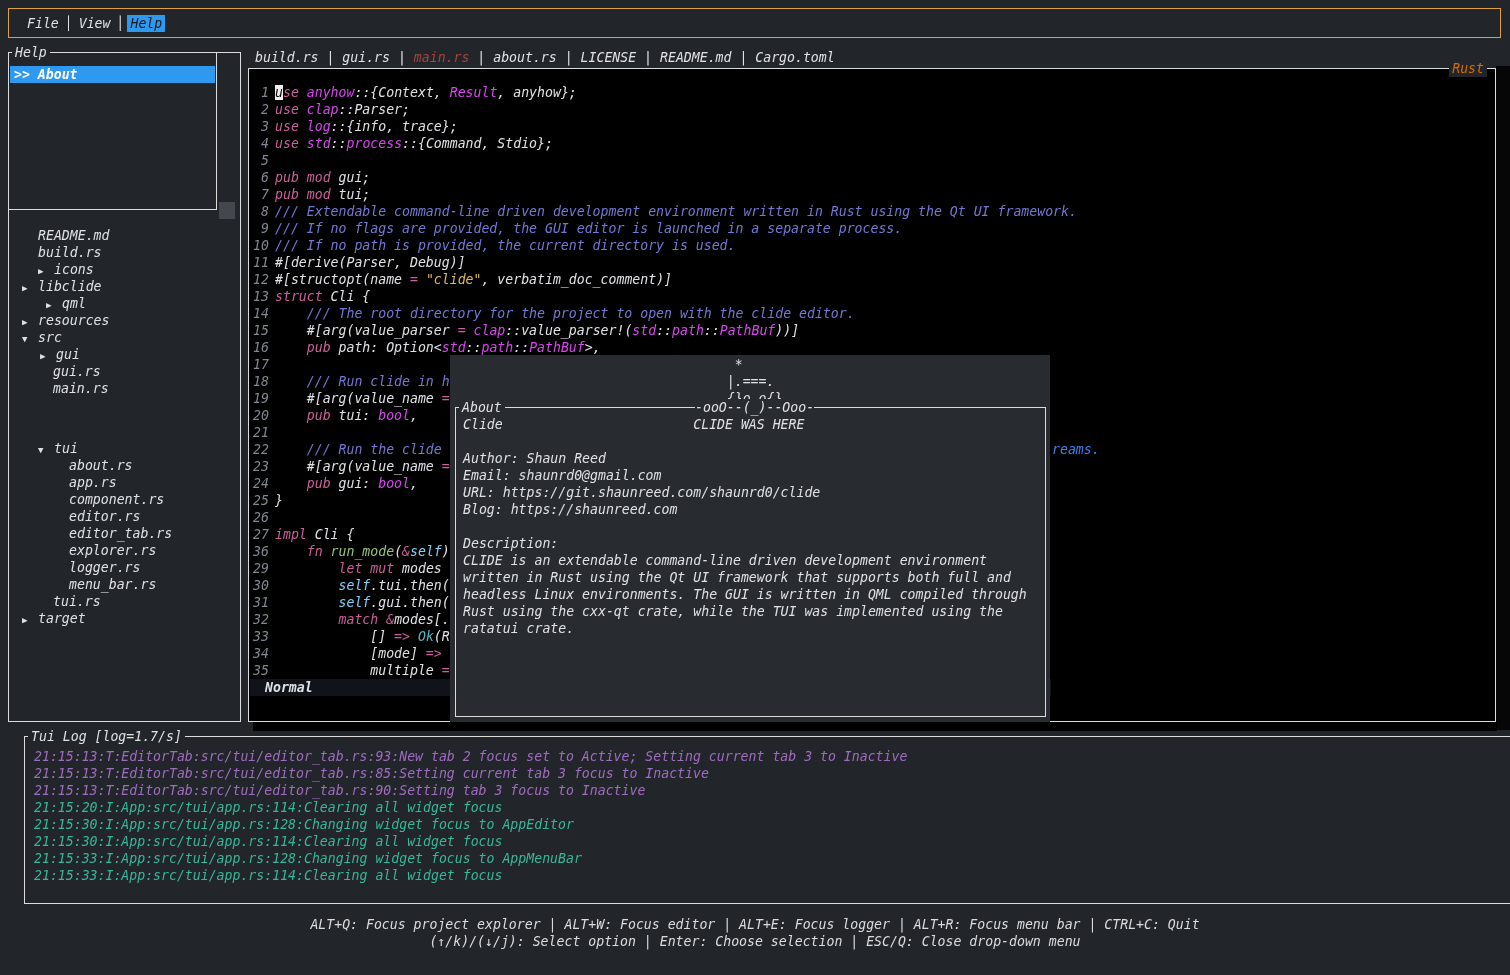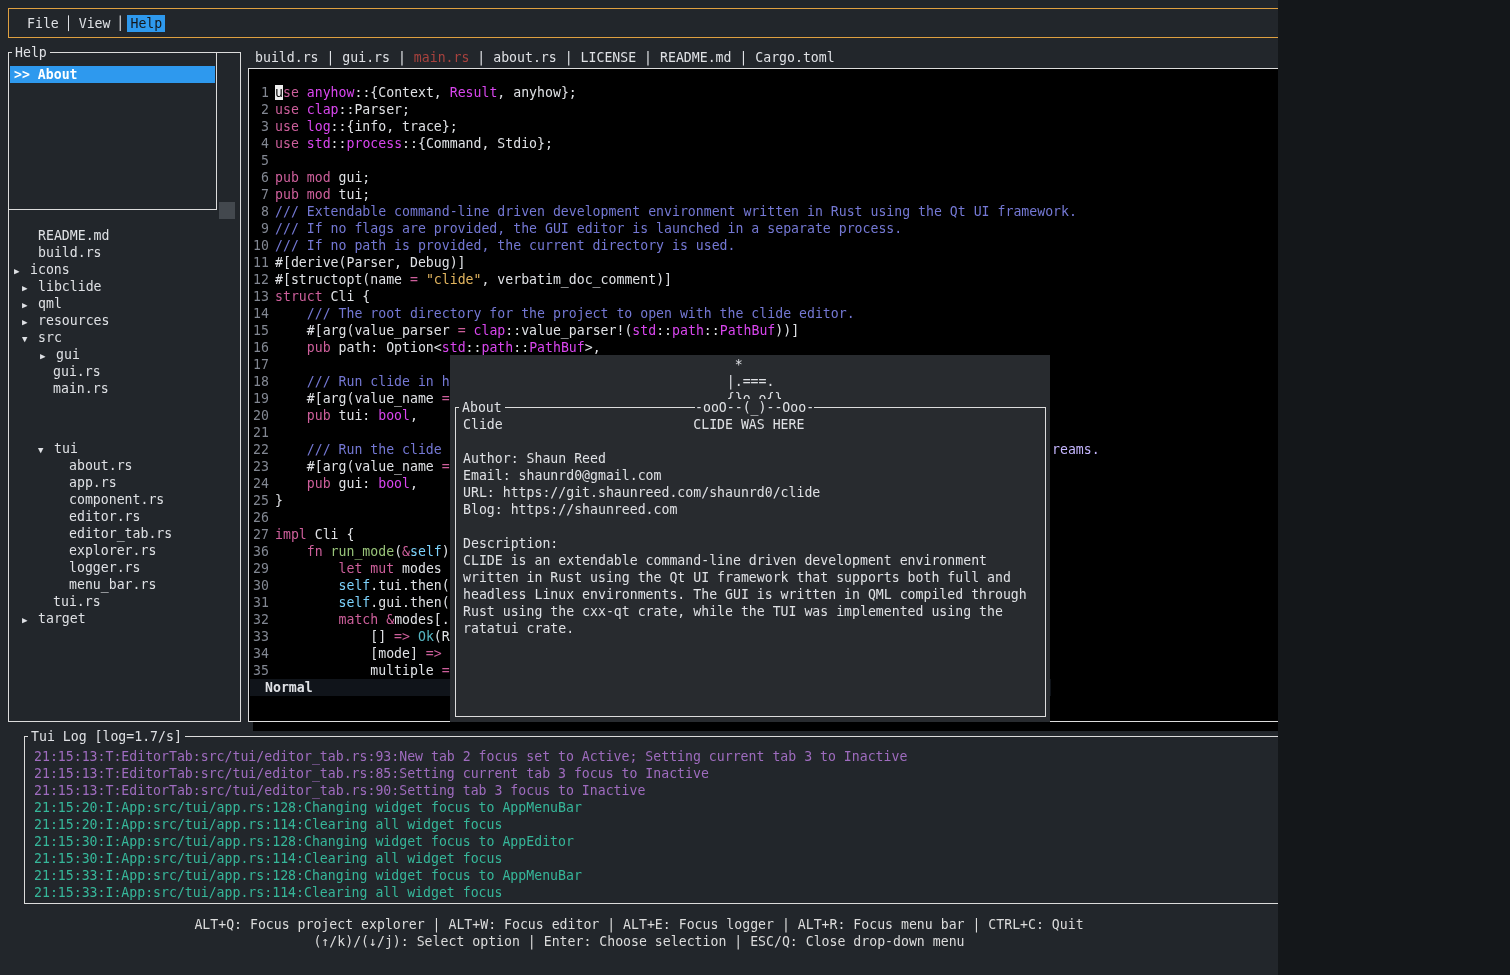--- a/index.html
+++ b/index.html
@@ -1,17 +1,17 @@
 <!DOCTYPE html>
 <html><head>
 <meta charset="utf-8">
 <style>
   html,body{margin:0;padding:0;background:#14171a;}
-  #app{position:relative;width:1278px;height:975px;background:#22262b;overflow:hidden;
-       font-family:"DejaVu Sans Mono",monospace;font-size:13.2px;line-height:17px;color:#dfe1e5;}
+  #app{position:relative;width:1510px;height:975px;background:#22262b;overflow:hidden;
+       font-family:"DejaVu Sans Mono",monospace;font-size:13.2px;line-height:17px;color:#dfe1e5;font-style:italic;}
   .panel{position:absolute;border:1px solid #dcdcdc;box-sizing:border-box;}
   .ptitle{position:absolute;top:-9px;left:3px;background:#22262b;padding:0 3px;white-space:pre;}
   
   .menu-bar{position:absolute;left:8px;top:8px;width:1493px;height:30px;border:1px solid #dfa040;
             box-sizing:border-box;display:flex;align-items:center;padding-left:12px;}
   .menu-item{margin:0 6px;white-space:pre;}
   .menu-item.active{background:#2e99ee;color:#14181c;padding:0 3px;margin:0 3px;}
   .menu-sep{color:#dfe1e5;}
   
   .tree{position:absolute;left:1px;right:1px;top:174px;}
@@ -33,21 +33,21 @@
   .code-row{display:flex;height:17px;}
   .ln{width:20px;flex:none;text-align:right;color:#828792;white-space:pre;}
   .lc{margin-left:6px;white-space:pre;}
   .tok-kw{color:#cd5f9b}.tok-ty{color:#d946ef}.tok-fn{color:#98c379}.tok-slf{color:#7dd3fc}
   .tok-str{color:#e2b55f}.tok-cm{color:#7478d4}.tok-pl{color:#dfe1e5}.tok-cy{color:#56b6c2}
   .tok-cur{background:#eeeeee;color:#000000}
   .mode-strip{position:absolute;left:1px;top:610px;width:801px;height:17px;background:#10141a;
               padding-left:15px;font-weight:bold;box-sizing:border-box;white-space:pre;}
   .right-gutter{position:absolute;left:1496px;top:66px;width:14px;height:664px;background:#060606;}
   .editor-shadow{position:absolute;left:253px;top:722px;width:1244px;height:9px;background:#000000;}
-  .overflow-frag{position:absolute;left:1052px;top:441px;color:#c4b5fd;white-space:pre;z-index:4;}
+  .overflow-frag{position:absolute;left:1052px;top:441px;color:#3b82f6;white-space:pre;z-index:4;}
   
   .popup{position:absolute;left:450px;top:355px;width:600px;height:367px;background:#282b2f;z-index:5;}
   .ascii-art{position:absolute;left:245px;top:1px;margin:0;white-space:pre;color:#dfe1e5;
              font:inherit;line-height:17px;}
   .about-box{position:absolute;left:5px;top:52px;width:591px;height:310px;border:1px solid #dcdcdc;
              box-sizing:border-box;}
   .about-box .ptitle{background:#282b2f;}
   .art-border{position:absolute;top:-9px;left:239px;background:#282b2f;white-space:pre;}
   .about-rows{position:absolute;left:7px;top:8px;}
   .about-row{height:17px;white-space:pre;}
@@ -68,23 +68,23 @@
       <span class="menu-sep">│</span>
       <span class="menu-item">View</span>
       <span class="menu-sep">│</span>
       <span class="menu-item active">Help</span>
     </div>
 
   <div class="panel" style="left:8px;top:52px;width:233px;height:670px;">
     <div class="tree">
         <div class="tree-row" style="padding-left: 28px;"><span>README.md</span></div>
         <div class="tree-row" style="padding-left: 28px;"><span>build.rs</span></div>
-        <div class="tree-row" style="padding-left: 4px;"><span class="arr">▶</span><span>icons</span></div>
+        <div class="tree-row" style="padding-left: 28px;"><span class="arr">▶</span><span>icons</span></div>
         <div class="tree-row" style="padding-left: 12px;"><span class="arr">▶</span><span>libclide</span></div>
-        <div class="tree-row" style="padding-left: 12px;"><span class="arr">▶</span><span>qml</span></div>
+        <div class="tree-row" style="padding-left: 12px; margin-left: 24px;"><span class="arr">▶</span><span>qml</span></div>
         <div class="tree-row" style="padding-left: 12px;"><span class="arr">▶</span><span>resources</span></div>
         <div class="tree-row" style="padding-left: 12px;"><span class="arr">▼</span><span>src</span></div>
         <div class="tree-row" style="padding-left: 30px;"><span class="arr">▶</span><span>gui</span></div>
         <div class="tree-row" style="padding-left: 43px;"><span>gui.rs</span></div>
         <div class="tree-row" style="padding-left: 43px;"><span>main.rs</span></div>
         <div class="tree-row" style="padding-left: 28px; margin-top: 43px;"><span class="arr">▼</span><span>tui</span></div>
         <div class="tree-row" style="padding-left: 59px;"><span>about.rs</span></div>
         <div class="tree-row" style="padding-left: 59px;"><span>app.rs</span></div>
         <div class="tree-row" style="padding-left: 59px;"><span>component.rs</span></div>
         <div class="tree-row" style="padding-left: 59px;"><span>editor.rs</span></div>
@@ -282,21 +282,20 @@
         </div>
     </div>
   </div>
 
   <div class="panel" style="left:24px;top:736px;width:1494px;height:168px;">
     <span class="ptitle">Tui Log [log=1.7/s]</span>
     <div class="log-rows">
         <div class="log-row log-trace">21:15:13:T:EditorTab:src/tui/editor_tab.rs:93:New tab 2 focus set to Active; Setting current tab 3 to Inactive</div>
         <div class="log-row log-trace">21:15:13:T:EditorTab:src/tui/editor_tab.rs:85:Setting current tab 3 focus to Inactive</div>
         <div class="log-row log-trace">21:15:13:T:EditorTab:src/tui/editor_tab.rs:90:Setting tab 3 focus to Inactive</div>
-        <div class="log-row log-info">21:15:20:I:App:src/tui/app.rs:128:Changing widget focus to AppMenuBar</div>
         <div class="log-row log-info">21:15:20:I:App:src/tui/app.rs:114:Clearing all widget focus</div>
         <div class="log-row log-info">21:15:30:I:App:src/tui/app.rs:128:Changing widget focus to AppEditor</div>
         <div class="log-row log-info">21:15:30:I:App:src/tui/app.rs:114:Clearing all widget focus</div>
         <div class="log-row log-info">21:15:33:I:App:src/tui/app.rs:128:Changing widget focus to AppMenuBar</div>
         <div class="log-row log-info">21:15:33:I:App:src/tui/app.rs:114:Clearing all widget focus</div>
       </div>
   </div>
 
   <div class="footer-line" style="top:916px;">ALT+Q: Focus project explorer | ALT+W: Focus editor | ALT+E: Focus logger | ALT+R: Focus menu bar | CTRL+C: Quit</div>
   <div class="footer-line" style="top:933px;">(↑/k)/(↓/j): Select option | Enter: Choose selection | ESC/Q: Close drop-down menu</div>

